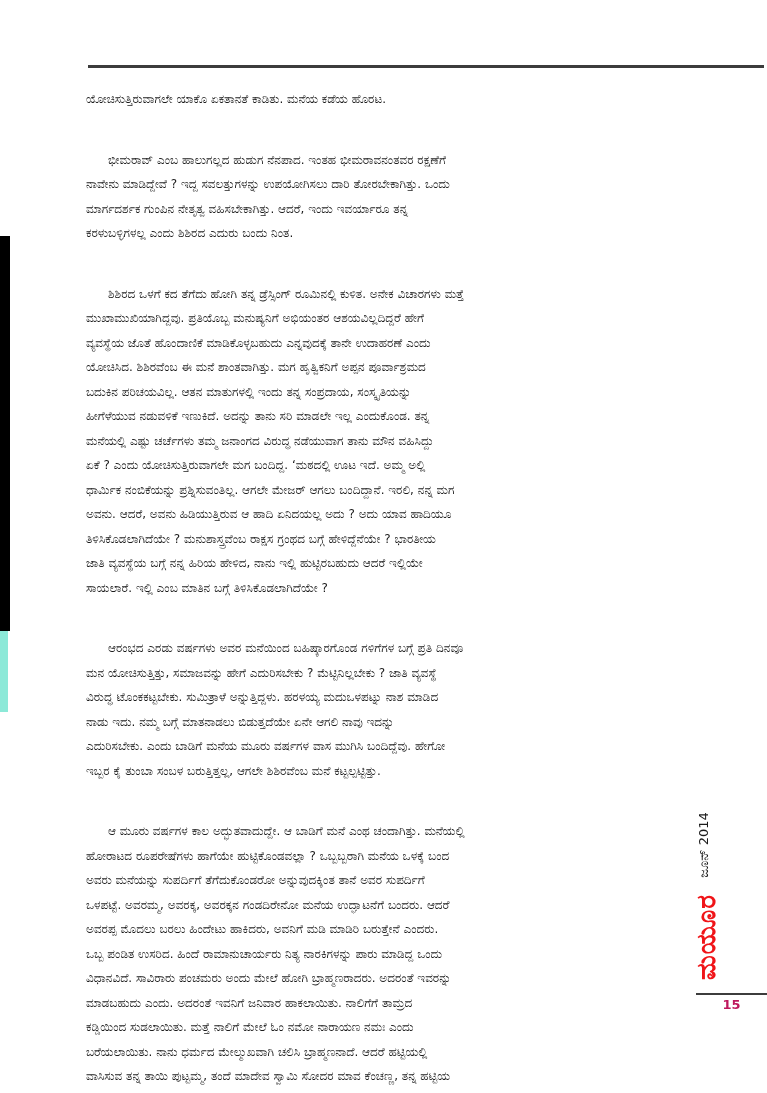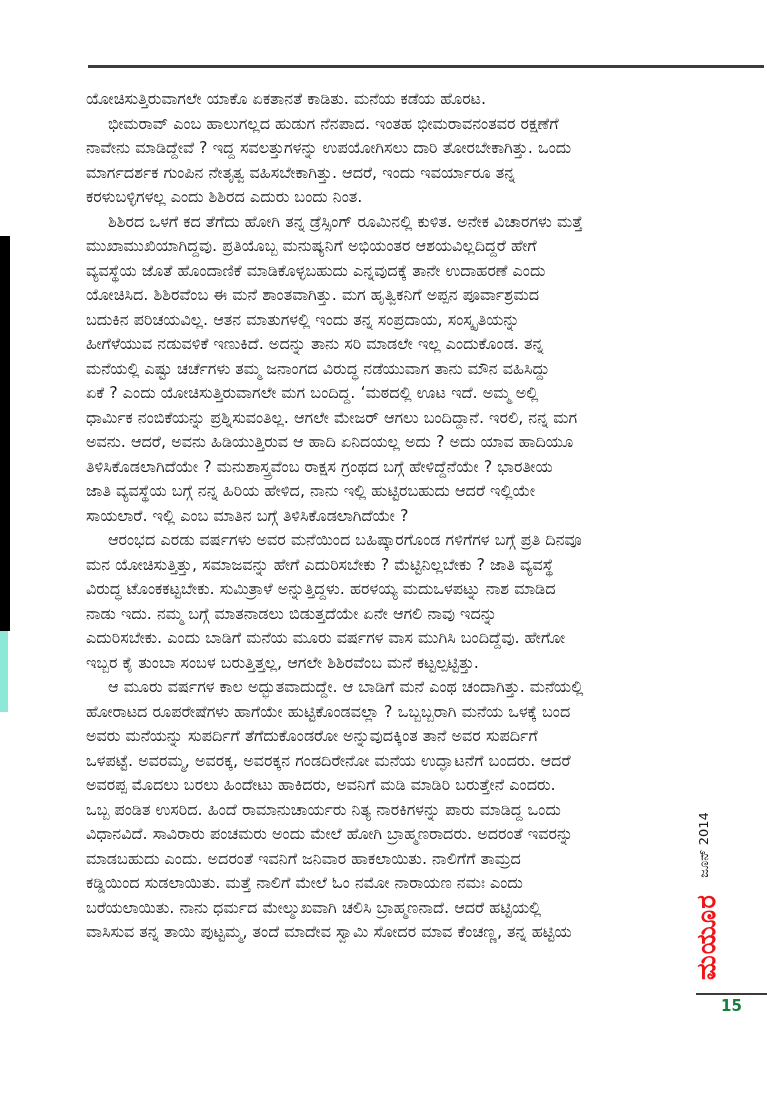--- a/index.html
+++ b/index.html
@@ -27,28 +27,28 @@
     position: absolute;
     left: 0; top: 631px;
     width: 8px; height: 81px;
     background: #8ce9d8;
   }
   .body-text {
     position: absolute;
     left: 86px; top: 87px;
     width: 606px;
     color: #1b1b1b;
-    font-size: 16px;
+    font-size: 12px;
     line-height: 24.5px;
   }
   .body-text .line {
     white-space: nowrap;
     height: 24.5px;
   }
-  .body-text .line.indent { padding-left: 22px; }
+  .body-text .line.indent { padding-left: 22px; margin-top: 36px; }
   .vertical {
     position: absolute;
     transform: rotate(-90deg);
     white-space: nowrap;
     display: flex;
     align-items: center;
     justify-content: center;
     text-align: center;
   }
   .issue-vertical {
@@ -69,22 +69,22 @@
     position: absolute;
     left: 696px; top: 993px;
     width: 71px; height: 2px;
     background: #3c3c3c;
   }
   .page-number {
     position: absolute;
     left: 696px; top: 997px;
     width: 71px;
     text-align: center;
-    color: #15803d;
-    font-size: 15px;
+    color: #be185d;
+    font-size: 13px;
     font-weight: bold;
   }
 </style>
 </head>
 <body>
 
 <div class="page">
 
   <div class="header-rule"></div>
 

